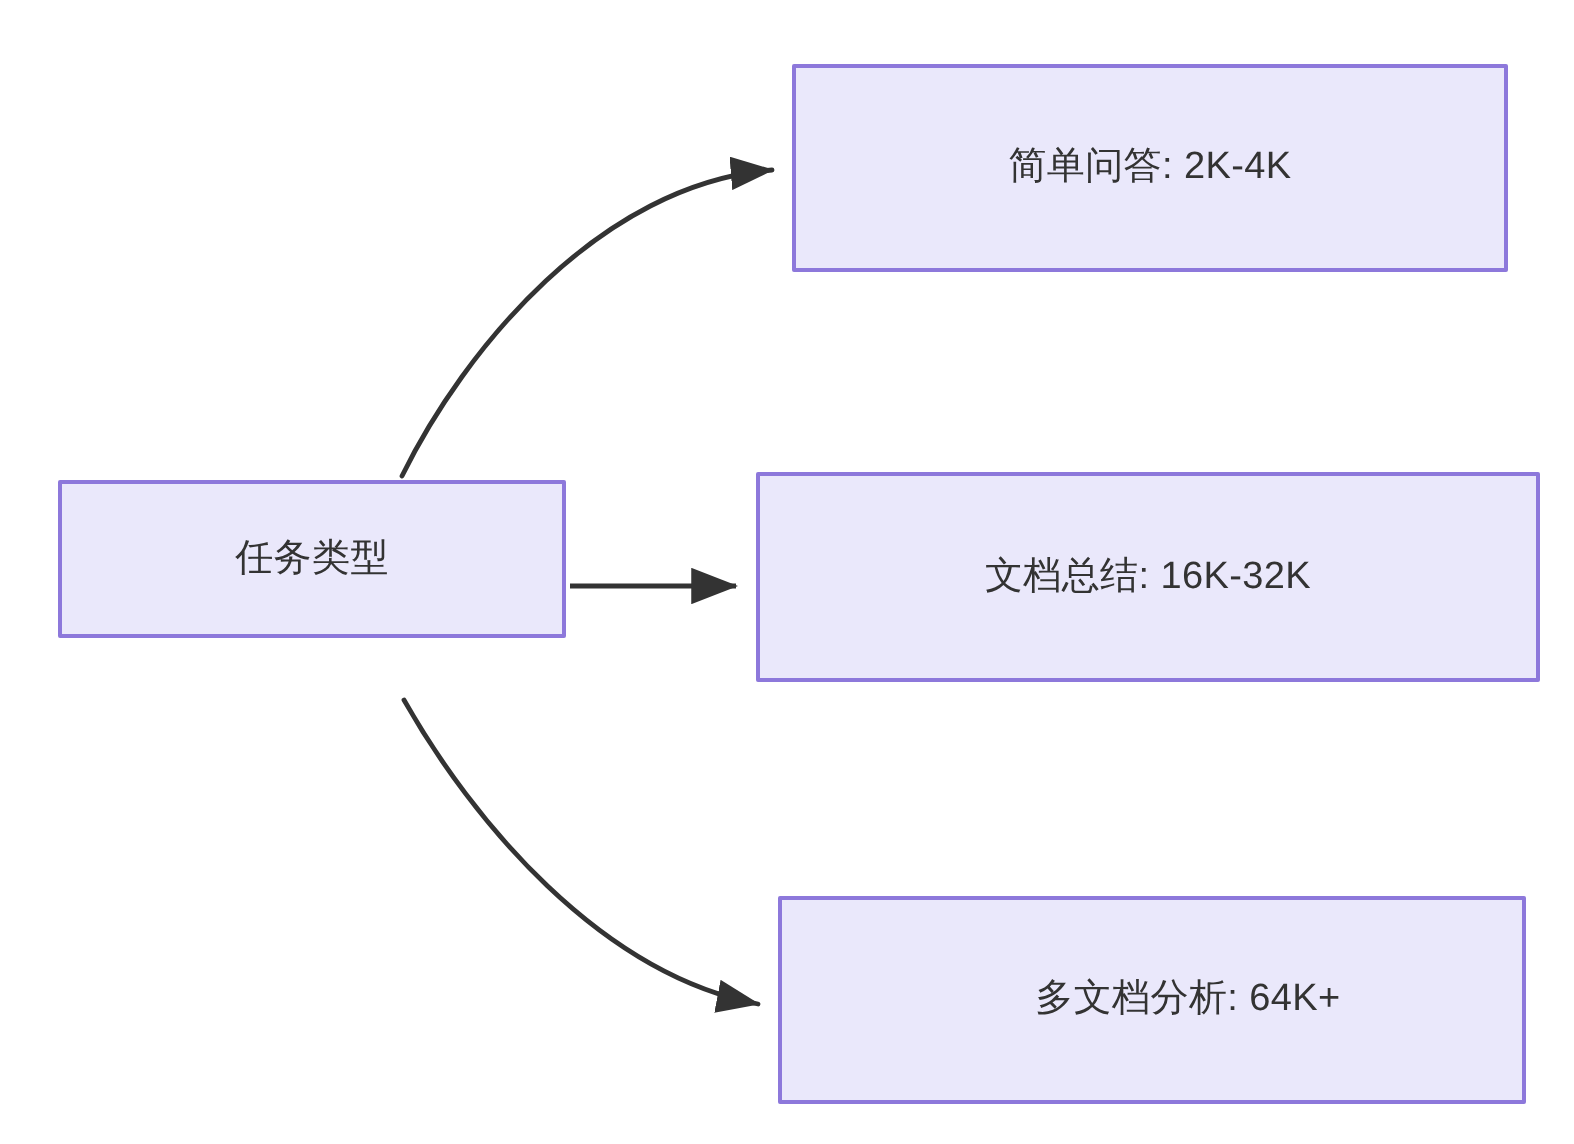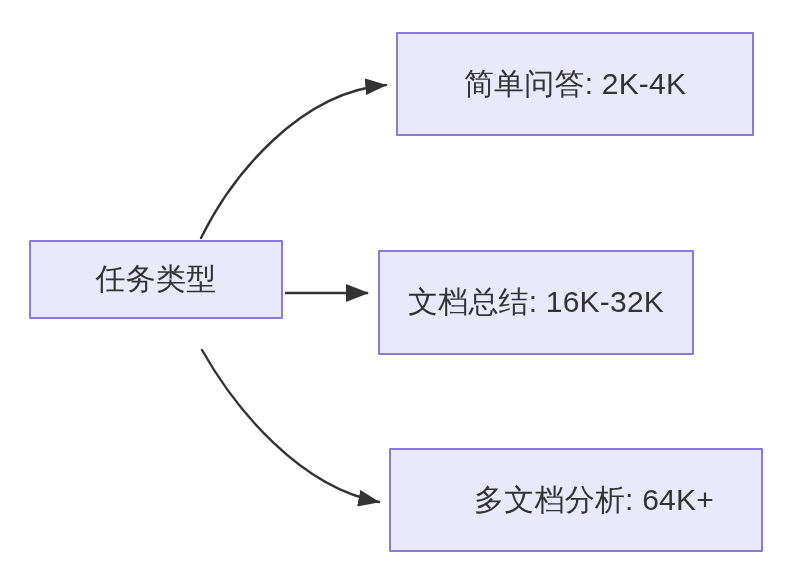--- a/index.html
+++ b/index.html
@@ -31,31 +31,31 @@
     box-sizing: border-box;
     background: #eae8fb;
     border: 2px solid #8d78db;
     border-radius: 1px;
     display: flex;
     align-items: center;
     justify-content: center;
     z-index: 2;
   }
   .node-label {
-    font-size: 30px;
+    font-size: 19px;
     line-height: 1.15;
     color: #333333;
     letter-spacing: 0.2px;
     white-space: nowrap;
     font-family: "Liberation Sans", "DejaVu Sans", sans-serif;
   }
   
   #node-source  { left: 29px;  top: 240px; width: 254px; height: 79px; }
   #node-simple  { left: 396px; top: 32px;  width: 358px; height: 104px; }
-  #node-doc     { left: 378px; top: 250px; width: 316px; height: 105px; }
+  #node-doc     { left: 378px; top: 236px; width: 392px; height: 105px; }
   #node-multi   { left: 389px; top: 448px; width: 374px; height: 104px; padding-left: 36px; }
 </style>
 </head>
 <body>
 
 <div id="canvas">
 
   <svg id="edge-layer" width="787" height="572" viewBox="0 0 787 572" xmlns="http://www.w3.org/2000/svg">
     <defs>
       <marker id="arrowhead" markerWidth="9" markerHeight="7" refX="8.6" refY="3.5" orient="auto" markerUnits="strokeWidth">

